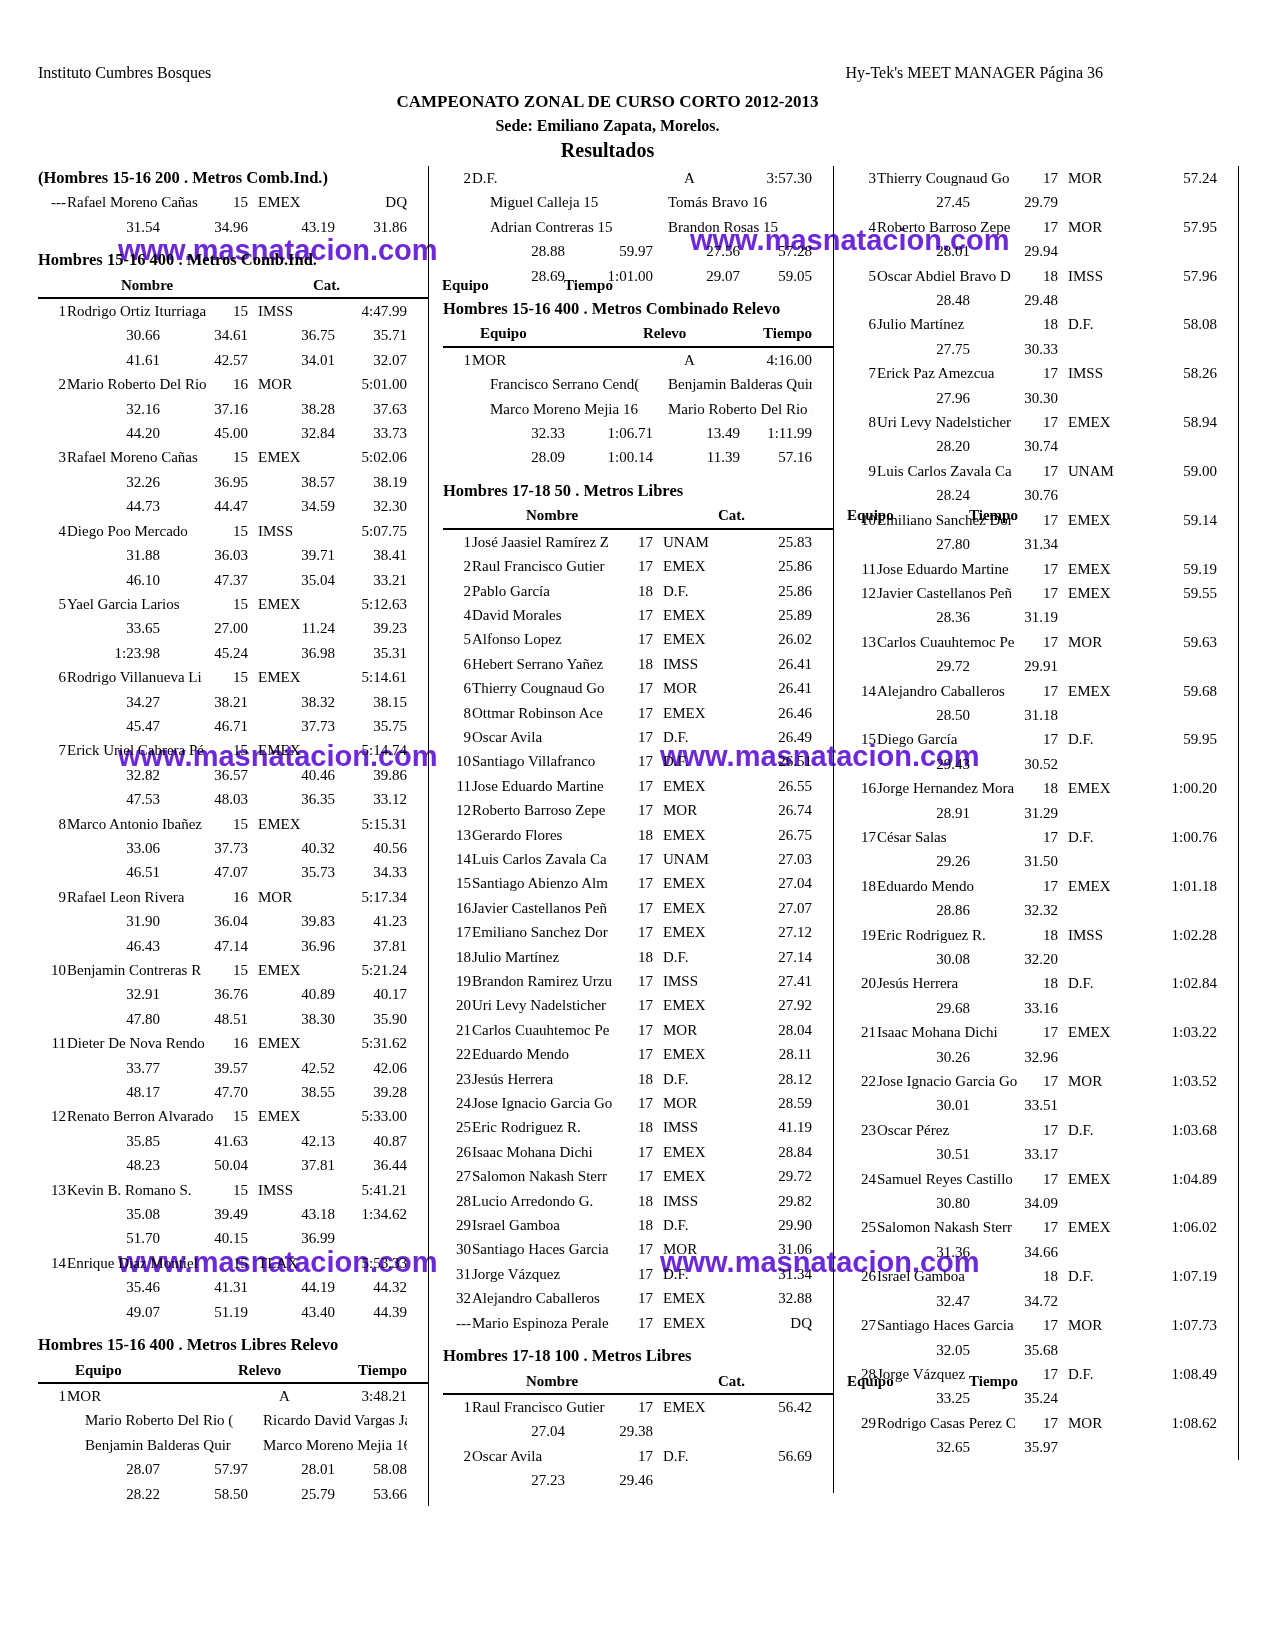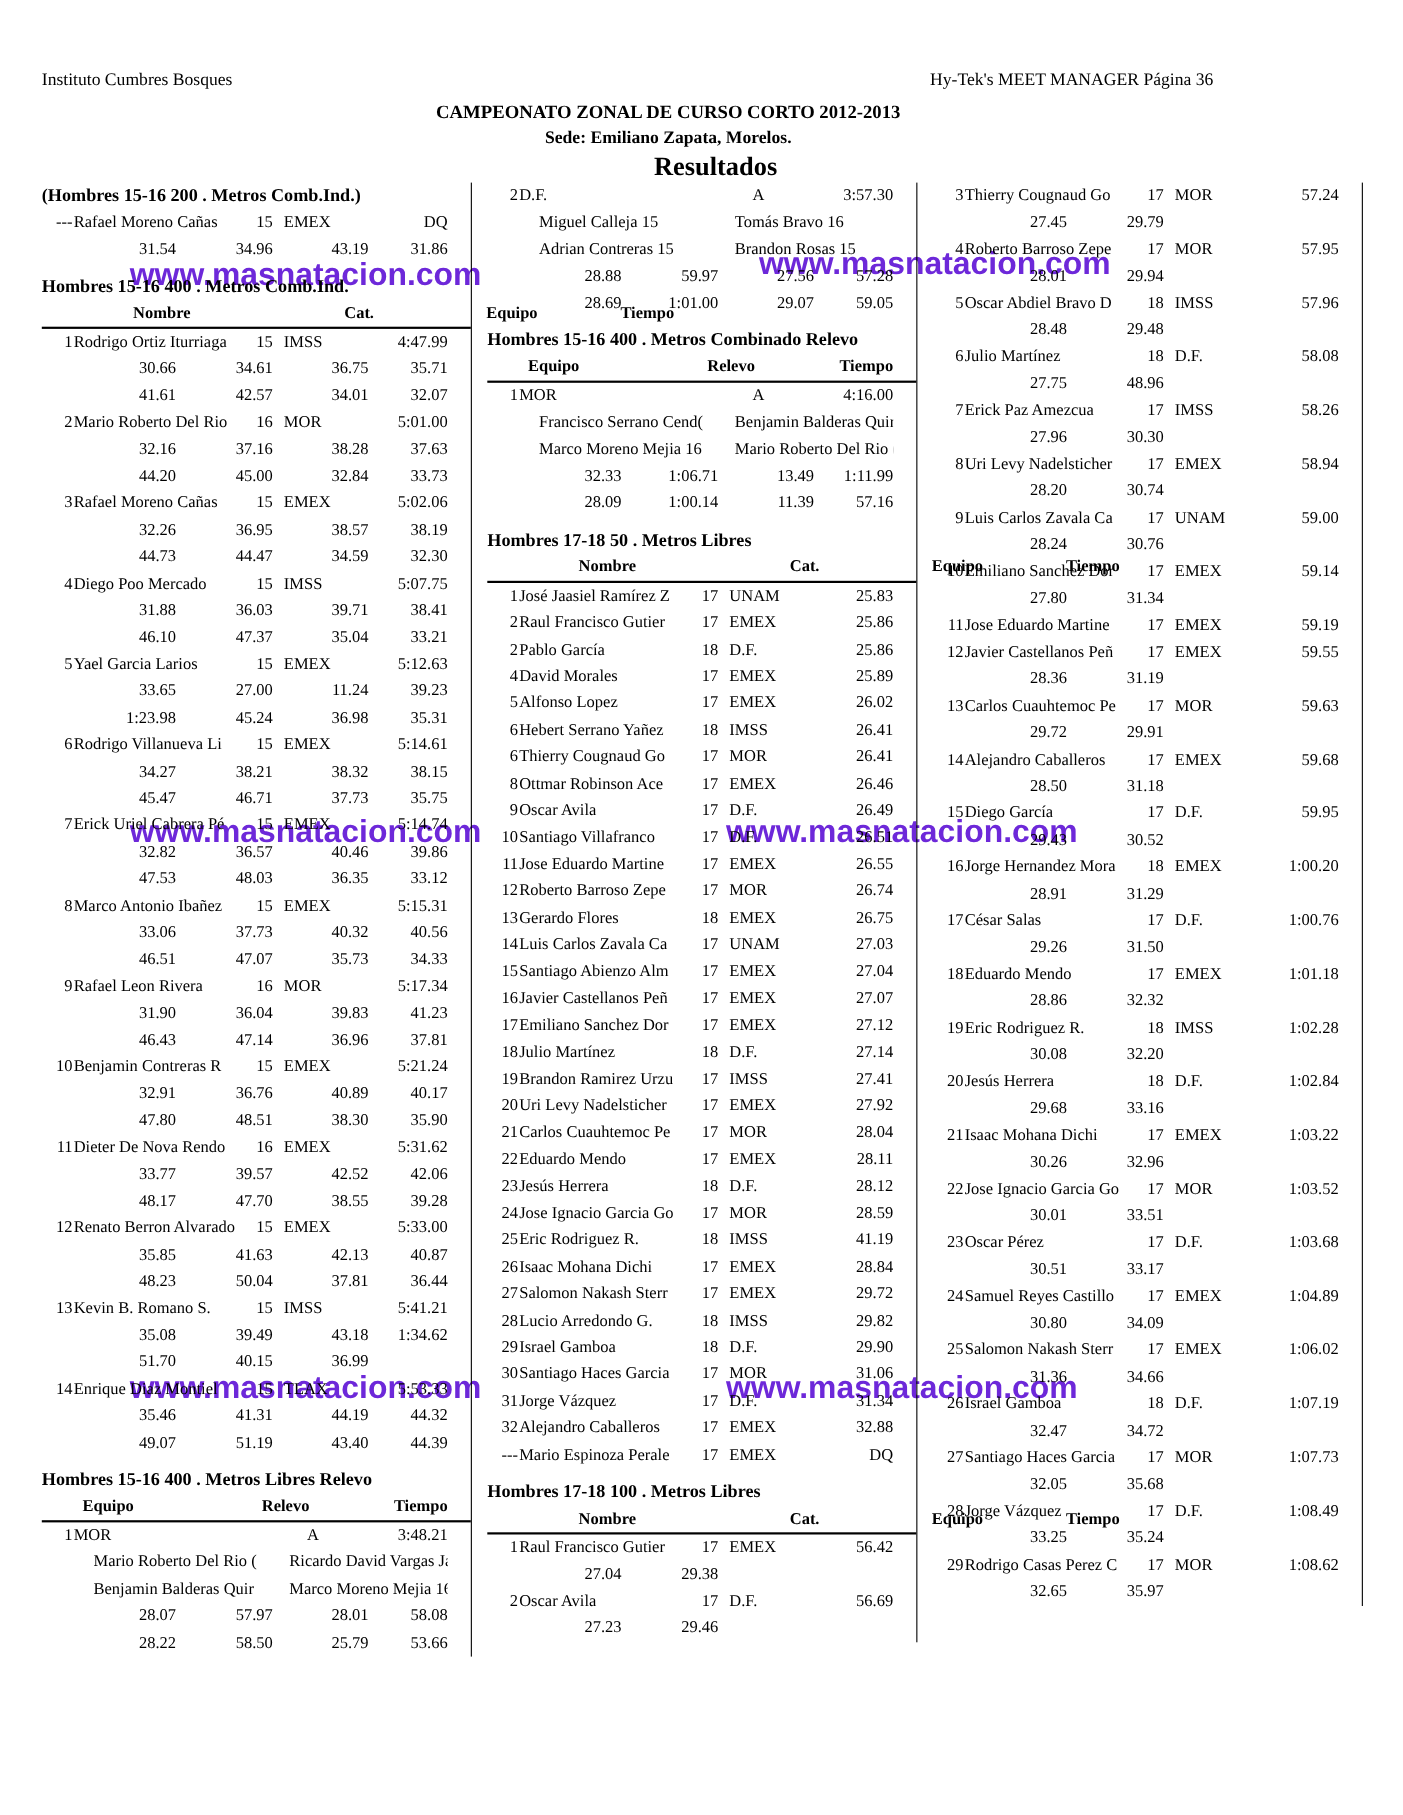--- a/index.html
+++ b/index.html
@@ -5,21 +5,21 @@
   html,body{margin:0;padding:0;}
   body{
     width:1275px;height:1650px;position:relative;background:#ffffff;color:#000;
     font-family:"Liberation Serif", serif;overflow:hidden;
   }
   .hdr-left{position:absolute;left:38px;top:64px;font-size:16px;white-space:nowrap;}
   .hdr-right{position:absolute;right:172px;top:64px;font-size:16px;white-space:nowrap;}
   .title-band{position:absolute;left:0;width:1215px;text-align:center;font-weight:bold;white-space:nowrap;}
   .t1{top:92px;font-size:17px;text-align:center;}
   .t2{top:117px;font-size:16px;}
-  .t3{top:139px;font-size:24px;padding-left:43px;}
+  .t3{top:139px;font-size:20px;}
   .wm{
     position:absolute;z-index:0;color:#6d28d9;font-weight:bold;font-size:29px;
     font-family:"Liberation Sans", sans-serif;white-space:nowrap;pointer-events:none;
   }
   .col{
     position:absolute;top:166px;width:390px;z-index:1;font-size:15px;line-height:24.4px;
     border-right:1px solid #000;
   }
   #col1{left:38px}#col2{left:443px}#col3{left:848px}
   .sec{margin-top:9px;}
@@ -819,21 +819,21 @@
       <div class="row">
         <span class="place">6</span>
         <span class="name">Julio Martínez</span>
         <span class="cat">18</span>
         <span></span>
         <span class="team">D.F.</span>
         <span class="time">58.08</span>
       </div>
       <div class="splits">
         <span>27.75</span>
-        <span>48.96</span>
+        <span>30.33</span>
       </div>
       <div class="row">
         <span class="place">7</span>
         <span class="name">Erick Paz Amezcua</span>
         <span class="cat">17</span>
         <span></span>
         <span class="team">IMSS</span>
         <span class="time">58.26</span>
       </div>
       <div class="splits">

